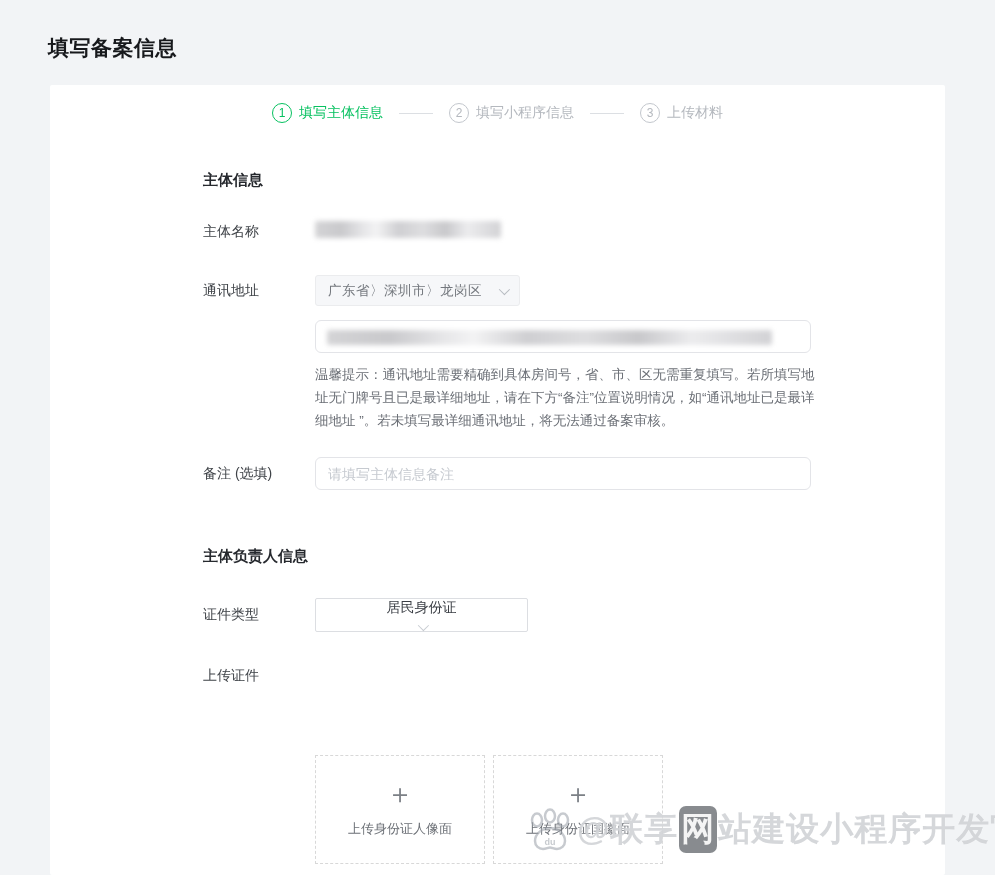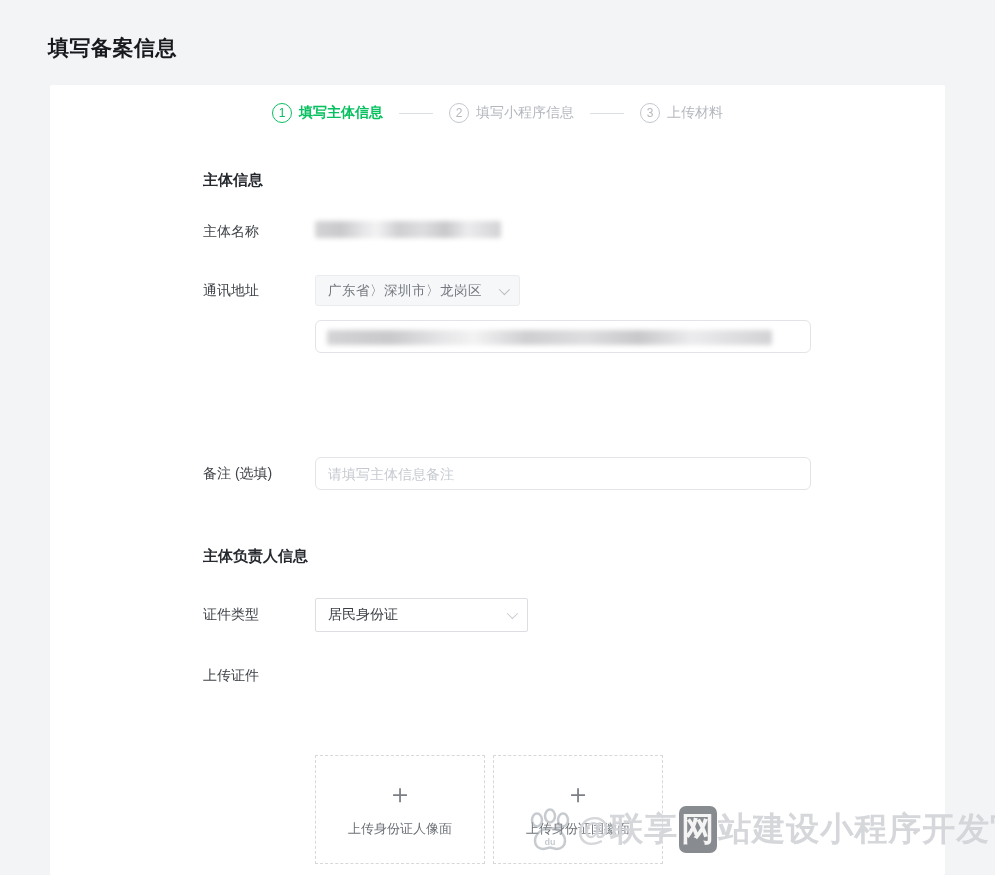--- a/index.html
+++ b/index.html
@@ -26,21 +26,21 @@
   .step-circle{
     width:20px;height:20px;border-radius:50%;box-sizing:border-box;
     border:1px solid;display:flex;align-items:center;justify-content:center;
     font-size:12px;margin-right:7px;
   }
   .step.active{color:#07c160;}
   .step.active .step-circle{border-color:#07c160;color:#07c160;}
   .step.inactive{color:#b4b8be;}
   .step.inactive .step-circle{border-color:#c3c7cd;color:#b4b8be;}
   .step-label{font-size:14px;}
-  .step.active .step-label{font-weight:700;}
+  .step.active .step-label{font-weight:400;}
   .step-connector{width:34px;height:1px;background:#dcdfe3;margin:0 16px;}
   
   .section-header{
     position:absolute;left:153px;
     font-size:15px;font-weight:700;color:#26292e;
   }
   .form-label{
     position:absolute;left:153px;
     font-size:14px;color:#3f4348;
   }
@@ -69,21 +69,21 @@
   .text-input::placeholder{color:#c6cad0;}
   .hint-text{
     position:absolute;left:153px;top:278px;width:502px;
     font-size:13.5px;line-height:23px;color:#6b6f76;
     margin-left:112px;
   }
   .cert-select{
     position:absolute;left:265px;top:513px;width:213px;height:34px;box-sizing:border-box;
     background:#fff;border:1px solid #dcdee2;border-radius:2px;
     display:flex;align-items:center;justify-content:space-between;
-    padding:0 12px;cursor:pointer;
+    padding:0 12px;cursor:pointer;flex-direction:column;
   }
   .cert-select .value{font-size:14px;color:#3a3e44;}
   .cert-select .chevron{border-color:#c8ccd2;}
   .req-text{
     position:absolute;left:265px;top:579px;width:503px;
     font-size:13.5px;line-height:23.5px;color:#65696f;
   }
   .req-bold{font-weight:700;color:#4a4e54;}
   .view-example{font-weight:700;color:#3c424a;cursor:pointer;}
   .upload-box{
@@ -145,20 +145,21 @@
   <div class="form-label" style="top:197px">通讯地址</div>
   <div class="region-select">
     <span class="value">广东省〉深圳市〉龙岗区</span>
     <span class="chevron"></span>
   </div>
 
   <div class="text-input" style="left:265px;top:235px;width:496px;height:33px">
     <div class="redact" style="left:11px;top:9px;width:445px;height:15px"></div>
   </div>
 
+  <div class="hint-text" style="left:153px;margin-left:112px">温馨提示：通讯地址需要精确到具体房间号，省、市、区无需重复填写。若所填写地址无门牌号且已是最详细地址，请在下方“备注”位置说明情况，如“通讯地址已是最详细地址 ”。若未填写最详细通讯地址，将无法通过备案审核。</div>
 
   <div class="form-label" style="top:380px">备注 (选填)</div>
   <input class="text-input" style="left: 265px; top: 372px; width: 496px; height: 33px;" type="text" placeholder="请填写主体信息备注">
 
   <div class="section-header" style="top:462px">主体负责人信息</div>
 
   <div class="form-label" style="top:521px">证件类型</div>
   <div class="cert-select">
     <span class="value">居民身份证</span>
     <span class="chevron"></span>

